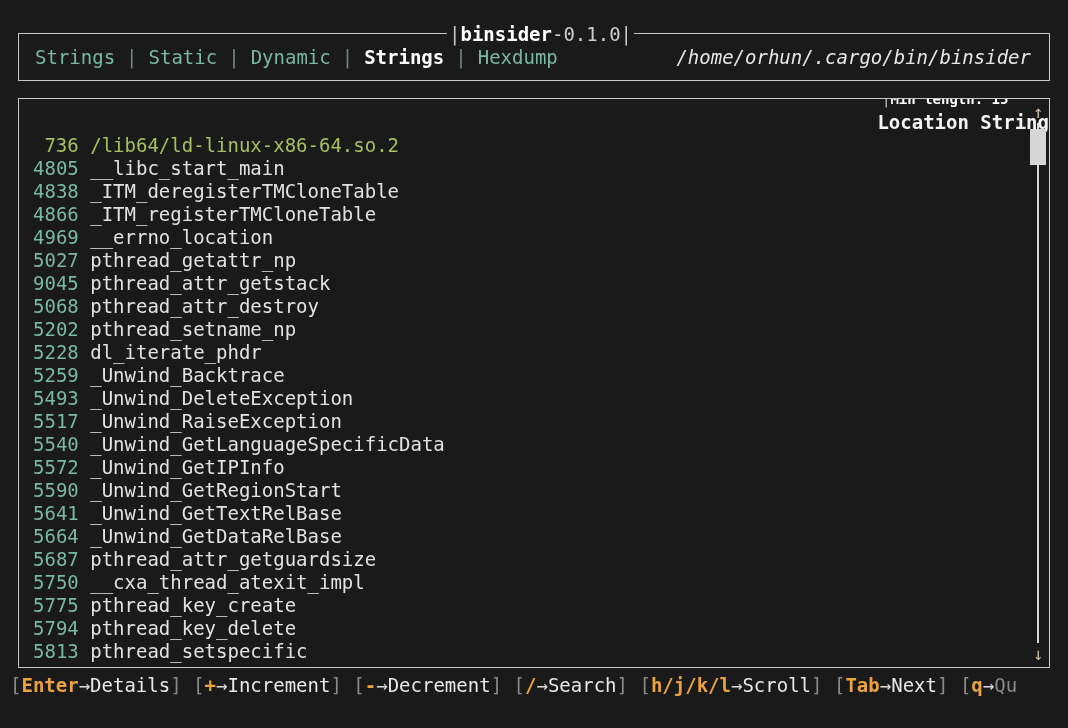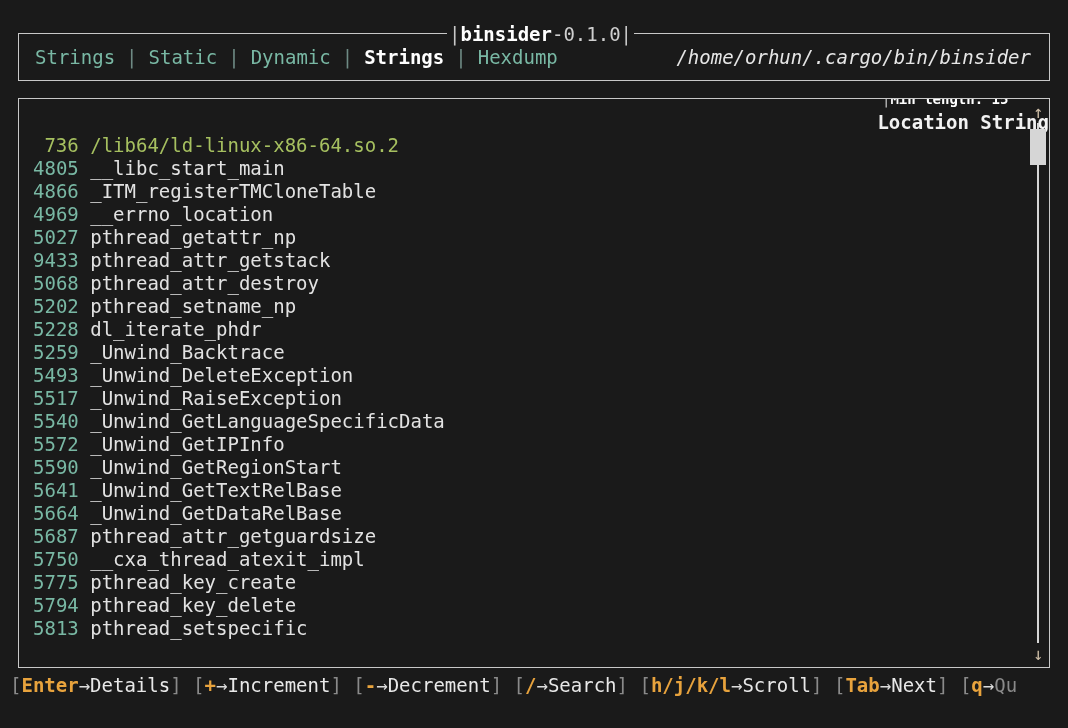--- a/index.html
+++ b/index.html
@@ -240,24 +240,25 @@
 
   <div class="main-panel">
 
     <div class="min-length"><span class="bar">|</span><span class="txt">Min length: 15</span></div>
 
     <div class="list-wrap">
       <div class="col-head">Location String</div>
       <div class="rows" id="strings-rows">
           <div class="row highlight"><span class="loc">736</span> <span class="str">/lib64/ld-linux-x86-64.so.2</span></div>
           <div class="row"><span class="loc">4805</span> <span class="str">__libc_start_main</span></div>
+          <div class="row"><span class="loc">4838</span> <span class="str">_ITM_deregisterTMCloneTable</span></div>
           <div class="row"><span class="loc">4866</span> <span class="str">_ITM_registerTMCloneTable</span></div>
           <div class="row"><span class="loc">4969</span> <span class="str">__errno_location</span></div>
           <div class="row"><span class="loc">5027</span> <span class="str">pthread_getattr_np</span></div>
-          <div class="row"><span class="loc">9433</span> <span class="str">pthread_attr_getstack</span></div>
+          <div class="row"><span class="loc">9045</span> <span class="str">pthread_attr_getstack</span></div>
           <div class="row"><span class="loc">5068</span> <span class="str">pthread_attr_destroy</span></div>
           <div class="row"><span class="loc">5202</span> <span class="str">pthread_setname_np</span></div>
           <div class="row"><span class="loc">5228</span> <span class="str">dl_iterate_phdr</span></div>
           <div class="row"><span class="loc">5259</span> <span class="str">_Unwind_Backtrace</span></div>
           <div class="row"><span class="loc">5493</span> <span class="str">_Unwind_DeleteException</span></div>
           <div class="row"><span class="loc">5517</span> <span class="str">_Unwind_RaiseException</span></div>
           <div class="row"><span class="loc">5540</span> <span class="str">_Unwind_GetLanguageSpecificData</span></div>
           <div class="row"><span class="loc">5572</span> <span class="str">_Unwind_GetIPInfo</span></div>
           <div class="row"><span class="loc">5590</span> <span class="str">_Unwind_GetRegionStart</span></div>
           <div class="row"><span class="loc">5641</span> <span class="str">_Unwind_GetTextRelBase</span></div>

